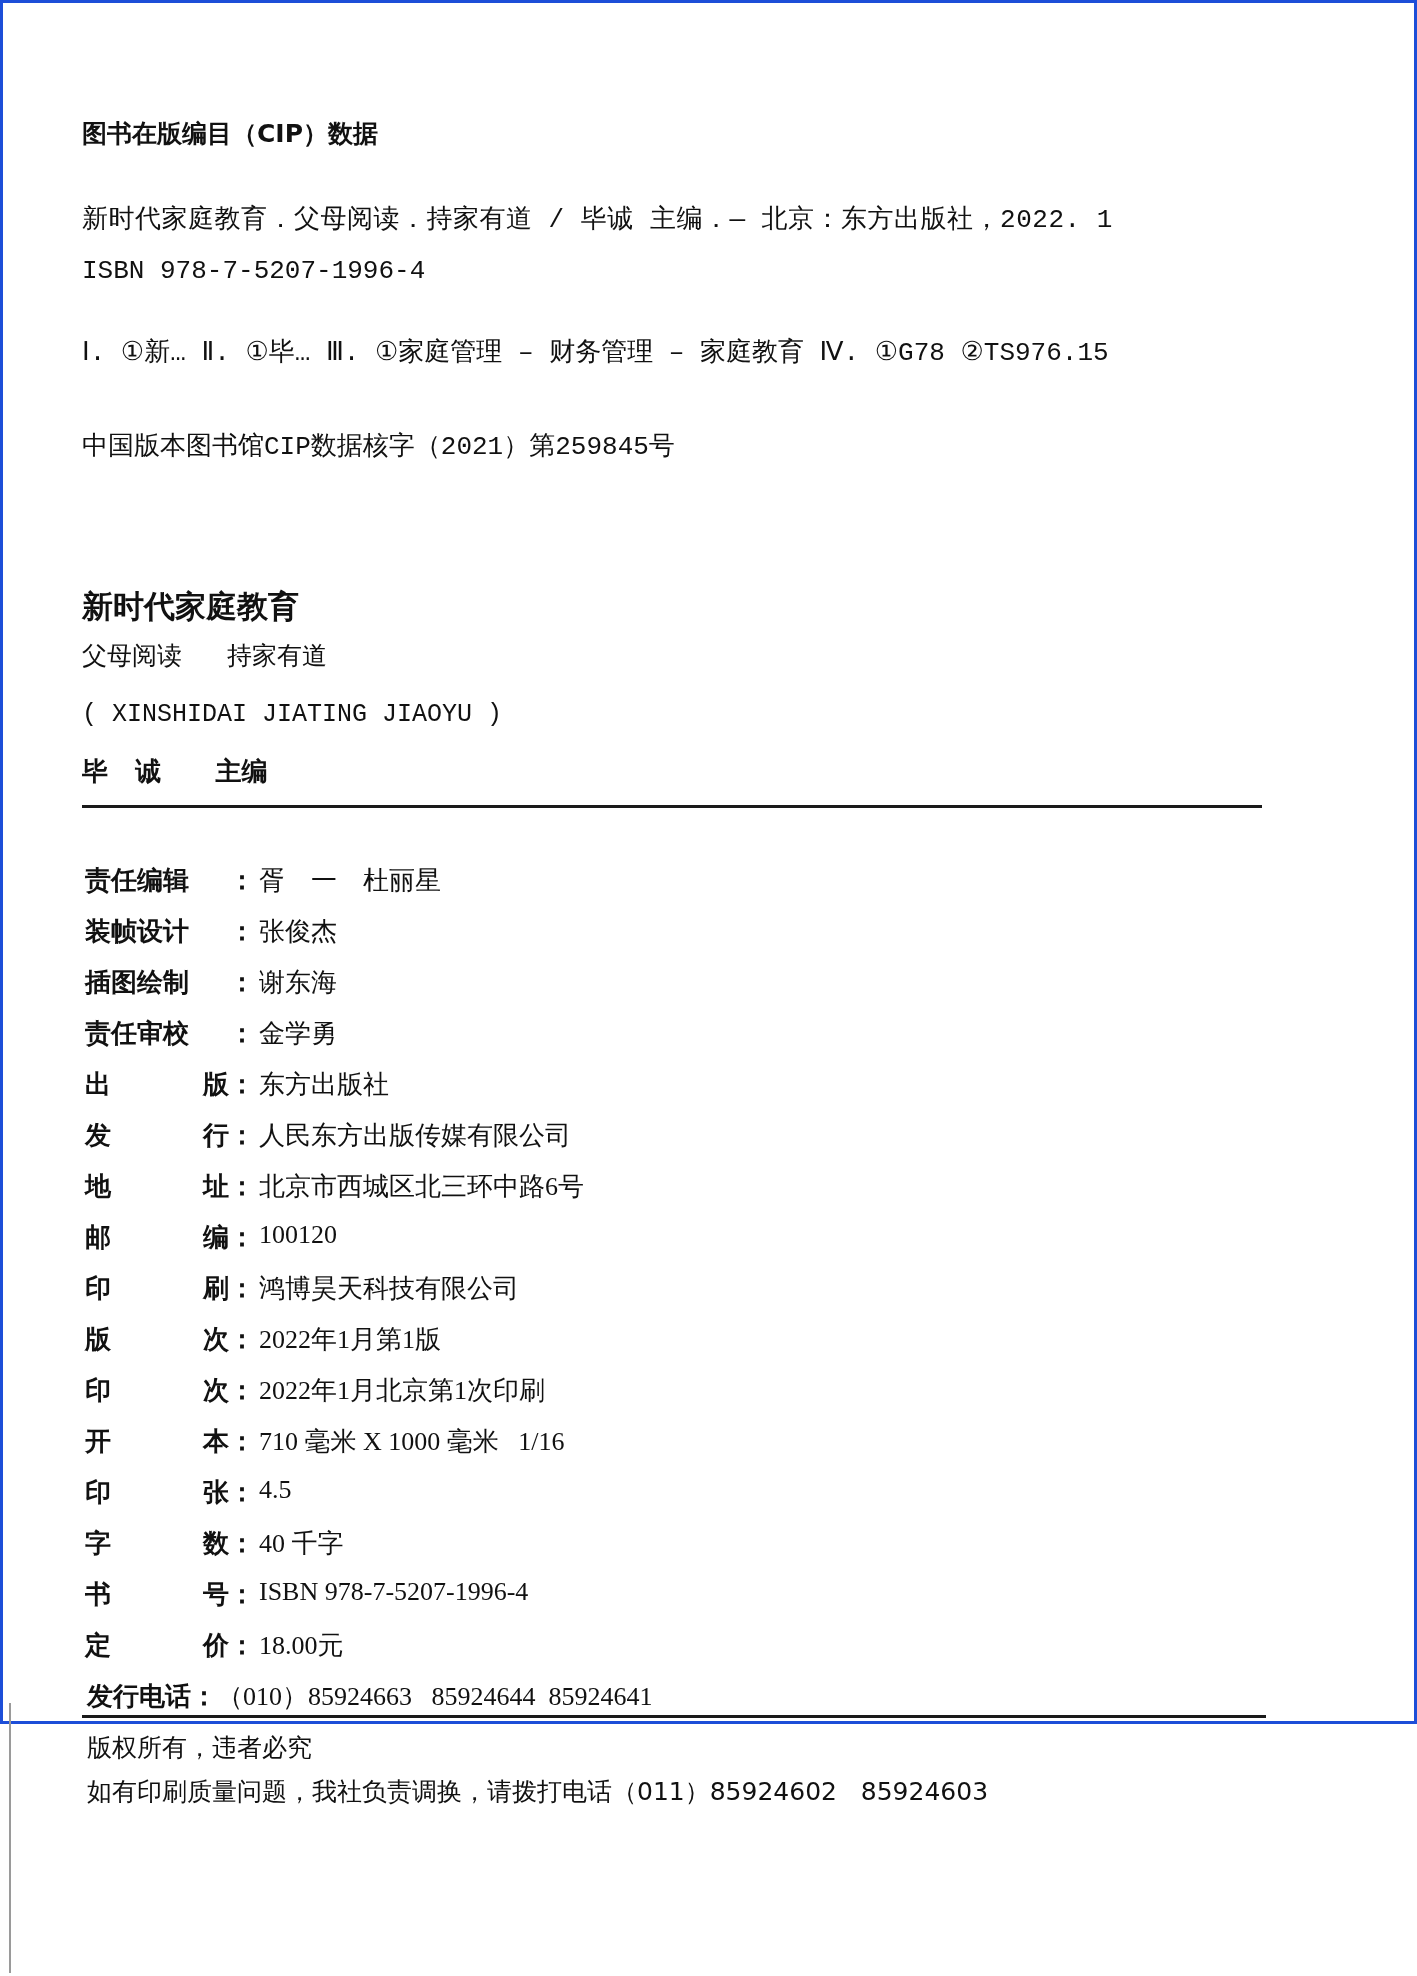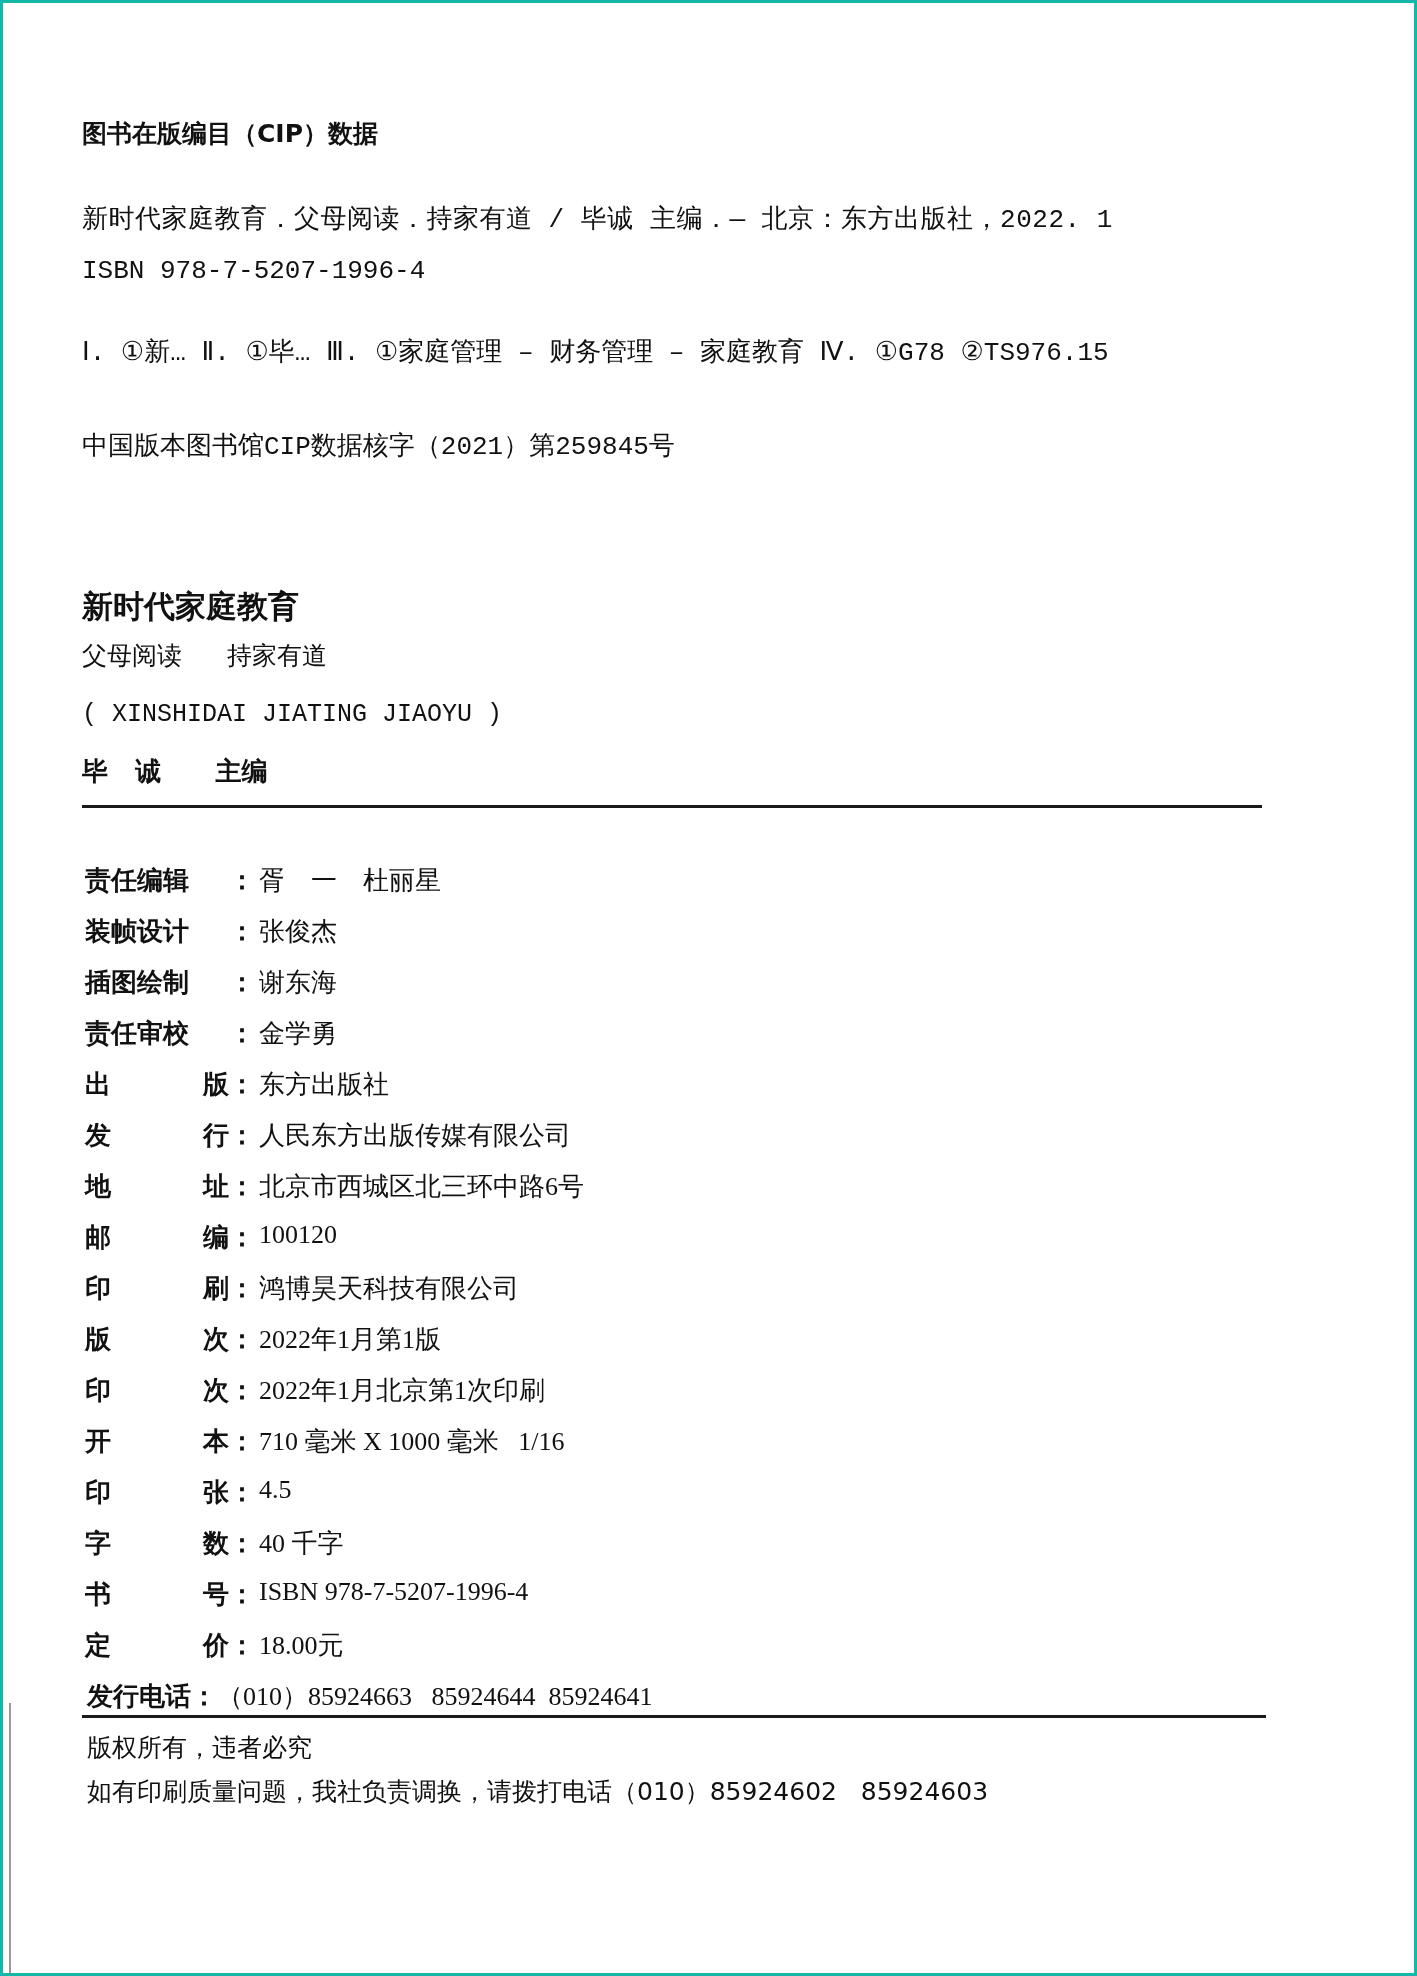--- a/index.html
+++ b/index.html
@@ -1,21 +1,21 @@
 <!DOCTYPE html>
 <html><head>
   <meta charset="utf-8">
   <style>
     html, body { margin: 0; padding: 0; background: #ffffff; }
     body { width: 1417px; height: 1976px; position: relative; overflow: hidden; }
     .page {
       position: absolute; left: 0; top: 0;
-      width: 1417px; height: 1976px;
+      width: 1417px; height: 1724px;
       box-sizing: border-box;
-      border: 3px solid #14b8a6;
+      border: 3px solid #1d4ed8;
       background: #ffffff;
       color: #111111;
       font-family: "DejaVu Serif", "Liberation Serif", serif;
     }
     .inner-edge {
       position: absolute; left: 6px; top: 1700px; width: 2px; height: 270px;
       background: #9a9a9a;
     }
     .line { position: absolute; left: 79px; white-space: pre; line-height: 1; }
     .sans { font-family: "DejaVu Sans", "Liberation Sans", sans-serif; }
@@ -206,14 +206,14 @@
         <span class="credit-colon">：</span>
         <span class="credit-value">18.00元</span>
     </div>
   </div>
 
   <div id="phone-row"><span class="lab bold">发行电话：</span><span class="val">（010）85924663   85924644  85924641</span></div>
 
   <div id="rule-bottom" class="rule"></div>
 
   <div id="rights" class="line sans">版权所有，违者必究</div>
-  <div id="quality" class="line sans">如有印刷质量问题，我社负责调换，请拨打电话（010）85924602   85924603</div>
+  <div id="quality" class="line sans">如有印刷质量问题，我社负责调换，请拨打电话（011）85924602   85924603</div>
 </div>
 
 </body></html>

